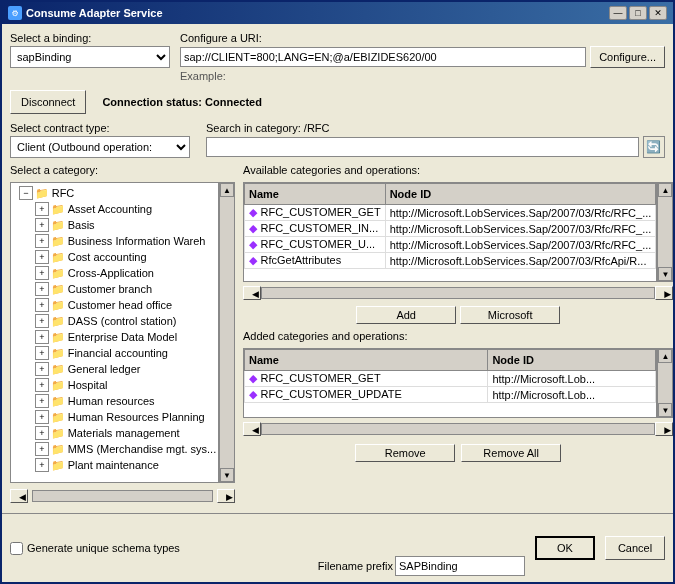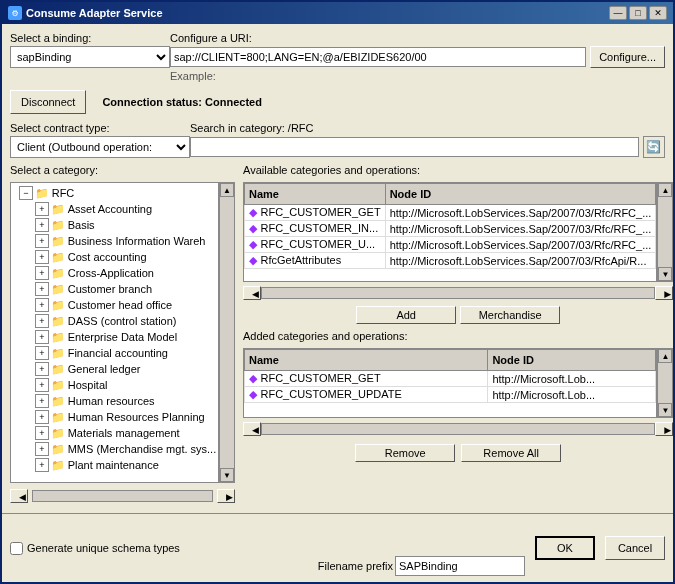--- a/index.html
+++ b/index.html
@@ -388,36 +388,36 @@
 
   <div class="content">
 
     <div class="top-row">
       <div style="display:flex;flex-direction:column;gap:2px;">
         <span class="label">Select a binding:</span>
         <select style="width:160px;">
           <option>sapBinding</option>
         </select>
       </div>
-      <div style="display:flex;flex-direction:column;gap:2px;flex:1;margin-left:0;">
+      <div style="display:flex;flex-direction:column;gap:2px;flex:1;margin-left:10px;">
         <span class="label">Configure a URI:</span>
         <div style="display:flex;gap:4px;align-items:center;">
           <input type="text" style="flex: 1 1 0%;" value="sap://CLIENT=800;LANG=EN;@a/EBIZIDES620/00">
           <button class="configure-btn">Configure...</button>
         </div>
         <span class="label" style="color:#555;">Example:</span>
       </div>
     </div>
 
     <div style="display:flex;align-items:center;gap:16px;padding:2px 0;">
       <button class="disconnect-btn">Disconnect</button>
       <span class="connection-status">Connection status: Connected</span>
     </div>
 
-    <div style="display:flex;align-items:flex-end;gap:0;">
+    <div style="display:flex;align-items:flex-end;gap:16px;">
       <div style="display:flex;flex-direction:column;gap:2px;">
         <span class="label">Select contract type:</span>
         <select style="width:180px;">
           <option>Client (Outbound operation:</option>
         </select>
       </div>
       <div style="display:flex;flex-direction:column;gap:2px;flex:1;">
         <span class="label">Search in category: /RFC</span>
         <div class="search-row">
           <input type="text" style="flex: 1 1 0%;">
@@ -582,21 +582,21 @@
         </div>
 
         <div style="display:flex;height:14px;">
           <button class="nav-btn">◀</button>
           <div style="flex:1;height:12px;background:#d4d0c8;border:1px solid #888;margin-top:1px;"></div>
           <button class="nav-btn">▶</button>
         </div>
 
         <div class="add-props-row">
           <button style="width:100px;">Add</button>
-          <button style="width:100px;">Merchandise</button>
+          <button style="width:100px;">Microsoft</button>
         </div>
 
         <span class="section-label">Added categories and operations:</span>
         <div style="display:flex;height:70px;min-height:0;">
           <div class="table-container">
             <table>
               <thead>
                 <tr>
                   <th>Name</th>
                   <th>Node ID</th>

